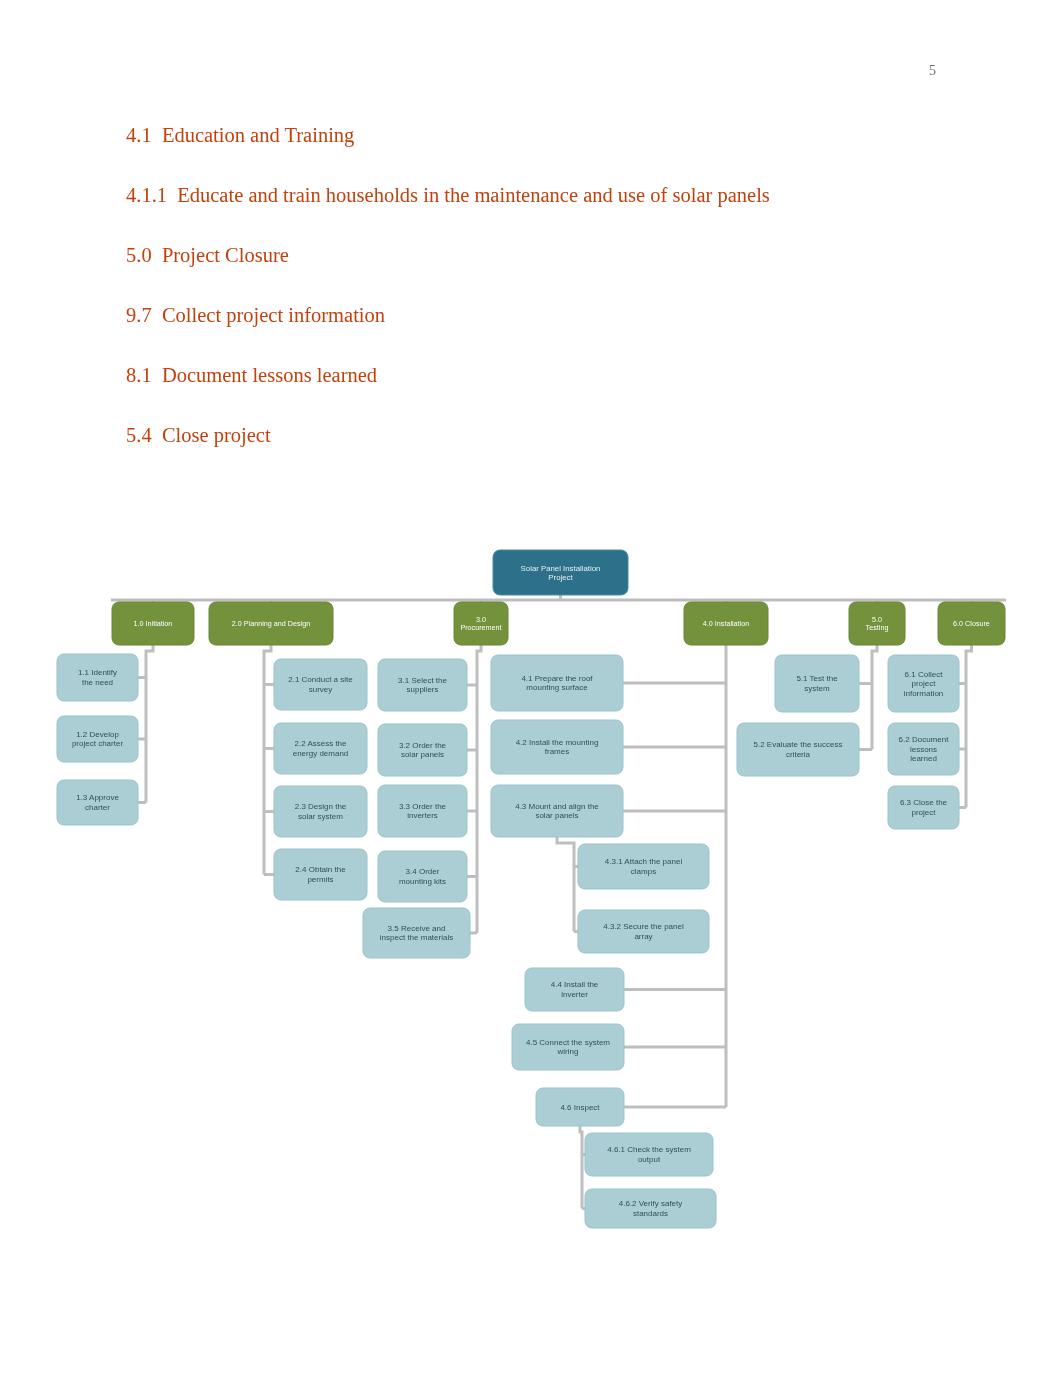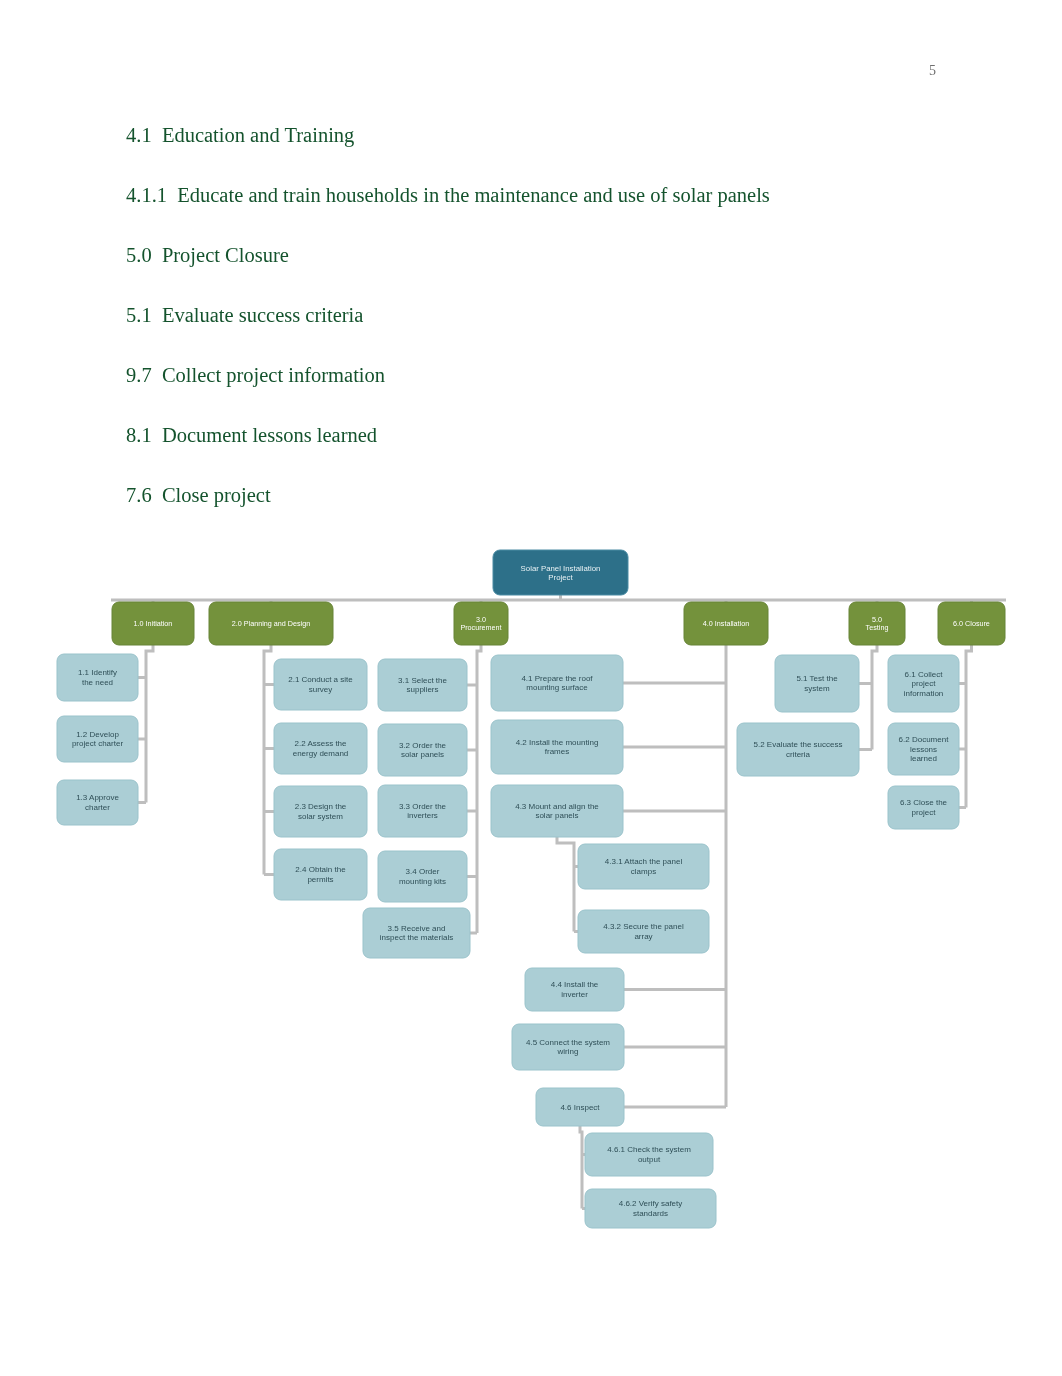--- a/index.html
+++ b/index.html
@@ -1,35 +1,34 @@
 <!DOCTYPE html>
 <html><head>
 <meta charset="utf-8">
 <title>Work Breakdown Structure</title>
 <style>
  html,body{margin:0;padding:0;}
  body{width:1062px;height:1376px;background:#ffffff;font-family:"Liberation Serif",serif;position:relative;overflow:hidden;}
  .pagenum{position:absolute;left:929px;top:63px;font-size:14px;color:#6e6e6e;}
  .doc{position:absolute;left:126px;top:123px;width:900px;}
- .line{font-size:20.5px;color:#14532d;height:60px;line-height:24px;white-space:pre;}
+ .line{font-size:20.5px;color:#c2410c;height:60px;line-height:24px;white-space:pre;}
  #wbs{position:absolute;left:0;top:0;}
 </style>
 </head>
 <body>
 
 <div class="pagenum">5</div>
 
 <div class="doc">
   <div class="line">4.1  Education and Training</div>
   <div class="line">4.1.1  Educate and train households in the maintenance and use of solar panels</div>
   <div class="line">5.0  Project Closure</div>
-  <div class="line">5.1  Evaluate success criteria</div>
   <div class="line">9.7  Collect project information</div>
   <div class="line">8.1  Document lessons learned</div>
-  <div class="line">7.6  Close project</div>
+  <div class="line">5.4  Close project</div>
 </div>
 
 <svg id="wbs" width="1062" height="1376">
 <g>
 <line x1="111" y1="600" x2="1006" y2="600" stroke="#bebebe" stroke-width="3"></line>
 <line x1="560.5" y1="595" x2="560.5" y2="600" stroke="#bebebe" stroke-width="3"></line>
 <line x1="153.0" y1="600" x2="153.0" y2="602" stroke="#bebebe" stroke-width="3"></line>
 <line x1="271.0" y1="600" x2="271.0" y2="602" stroke="#bebebe" stroke-width="3"></line>
 <line x1="481.0" y1="600" x2="481.0" y2="602" stroke="#bebebe" stroke-width="3"></line>
 <line x1="726.0" y1="600" x2="726.0" y2="602" stroke="#bebebe" stroke-width="3"></line>

